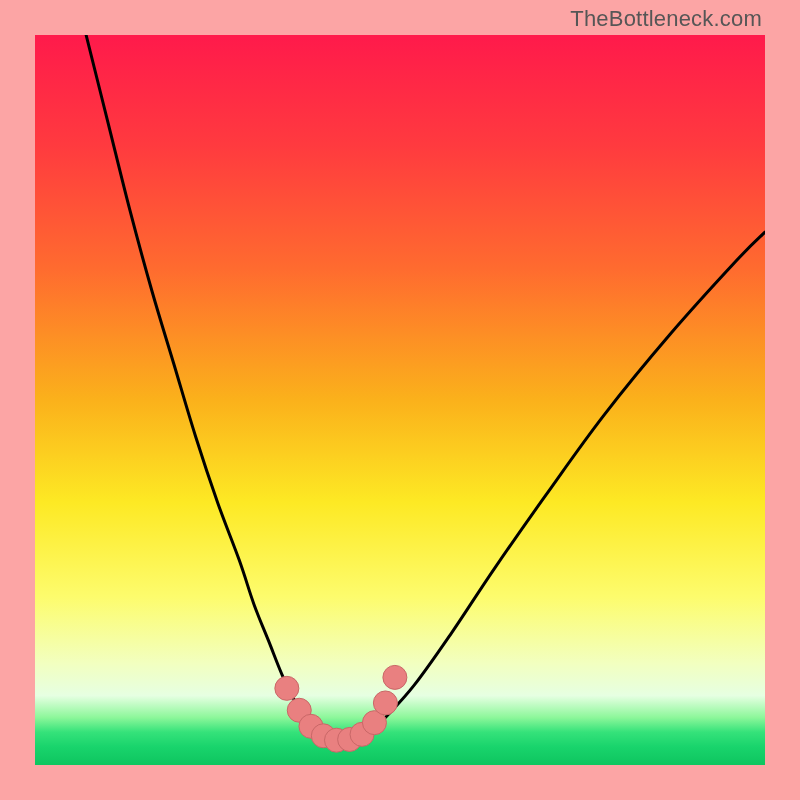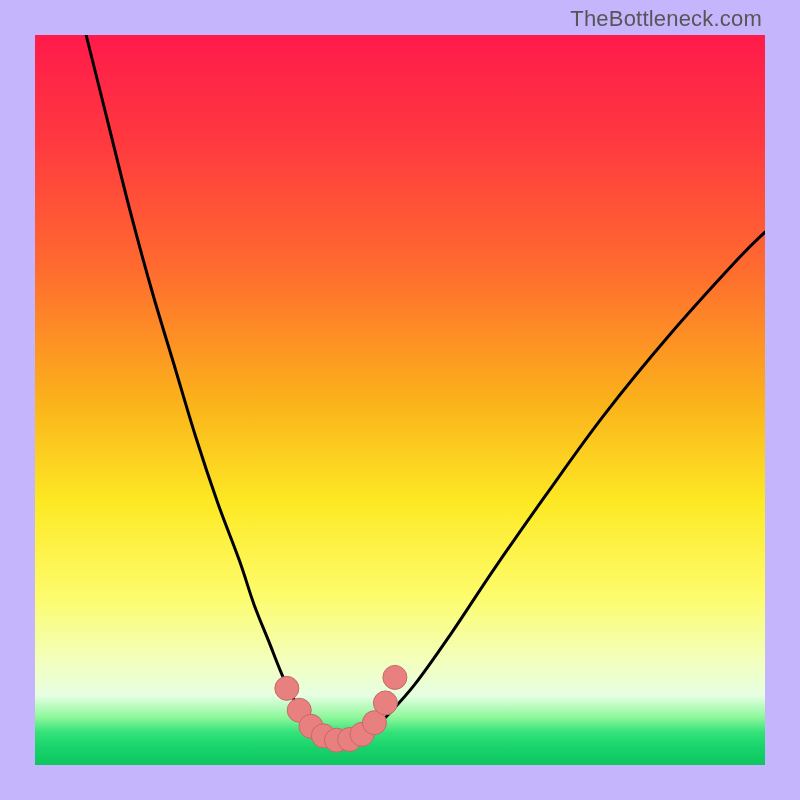--- a/index.html
+++ b/index.html
@@ -9,21 +9,21 @@
     height: 800px;
     background: #000;
     overflow: hidden;
   }
   .frame {
     position: absolute;
     top: 0;
     left: 0;
     width: 800px;
     height: 800px;
-    background: #c4b5fd;
+    background: #fca5a5;
   }
   .plot-area {
     position: absolute;
     left: 35px;
     top: 35px;
     width: 730px;
     height: 730px;
     overflow: hidden;
   }
   .gradient {

